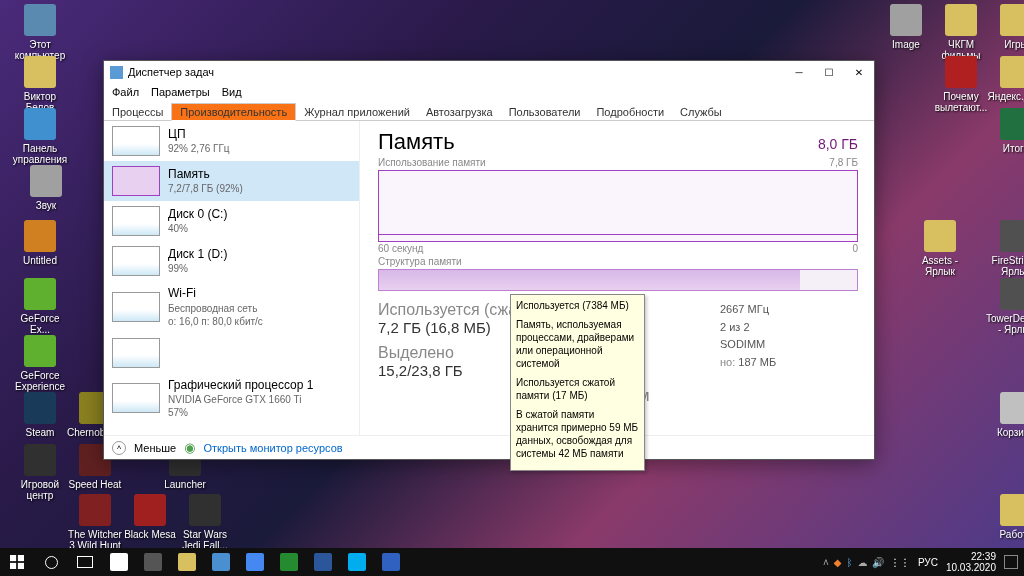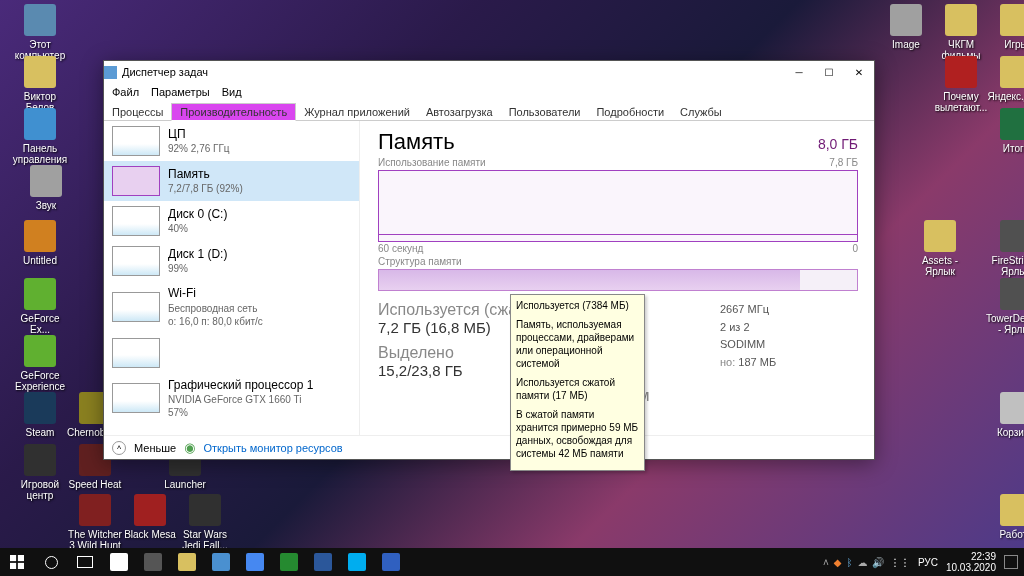--- a/index.html
+++ b/index.html
@@ -9,28 +9,28 @@
 .desktop-icon .ic { width:32px; height:32px; margin:0 auto 3px; border-radius:3px; }
 .taskbar { position:absolute; bottom:0; left:0; right:0; height:28px; background:#101010; display:flex; align-items:center; z-index:10;}
 .start { width:34px; height:28px; display:flex; align-items:center; justify-content:center; color:#fff;}
 .start svg{width:14px;height:14px;}
 .tb-item{ width:34px; height:28px; display:flex;align-items:center;justify-content:center;}
 .tbi{width:18px;height:18px;border-radius:2px;}
 .tray{margin-left:auto; display:flex; align-items:center; color:#fff; font-size:10px; padding-right:6px; gap:8px;}
 .tray-icons{display:flex;gap:5px;}
 .clock{text-align:right; line-height:1.1;}
 .window { position:absolute; left:103px; top:60px; width:772px; height:400px; background:#fff; border:1px solid #555; display:flex; flex-direction:column; box-shadow:0 4px 20px rgba(0,0,0,0.4); z-index:5;}
-.titlebar{height:22px; display:flex; align-items:center; font-size:11px; }
+.titlebar{height:22px; display:flex; align-items:center; font-size:11px; padding-left:6px;}
 .titlebar .ticon{width:13px;height:13px;background:#5b9bd5;margin-right:5px;}
 .wbtns{margin-left:auto;display:flex;}
 .wbtn{width:30px;height:22px;display:flex;align-items:center;justify-content:center;font-size:10px;}
 .menubar{height:18px;display:flex;gap:12px;padding-left:8px;font-size:11px;align-items:center;}
 .tabs{height:20px;display:flex;border-bottom:1px solid #ccc;font-size:11px;align-items:flex-end;}
 .tab{padding:2px 8px;color:#333;}
-.tab.active{background:#d946ef;border:1px solid #ccc;border-bottom:1px solid #fff;margin-bottom:-1px;}
+.tab.active{background:#f97316;border:1px solid #ccc;border-bottom:1px solid #fff;margin-bottom:-1px;}
 .body{flex:1;display:flex;overflow:hidden;}
 .side{width:256px;border-right:1px solid #eee;overflow-y:auto;}
 .sitem{display:flex;padding:5px 8px;gap:8px;align-items:center;cursor:pointer;}
 .sitem.sel{background:#d0e7f8;}
 .thumb{width:48px;height:30px;border:1px solid #999;background:#fff;position:relative;flex-shrink:0;}
 .thumb.mem{border-color:#a040c0;}
 .thumb.gpu::after,.thumb.cpu::after,.thumb.disk::after,.thumb.wifi::after{content:'';position:absolute;bottom:0;left:0;right:0;height:40%;background:linear-gradient(0deg,#cde8f6,transparent);}
 .thumb.mem::after{content:'';position:absolute;top:0;left:0;right:0;bottom:0;background:#e8d0f0;}
 .sinfo{font-size:11px;line-height:1.3;}
 .sinfo .t{font-size:12px;}

